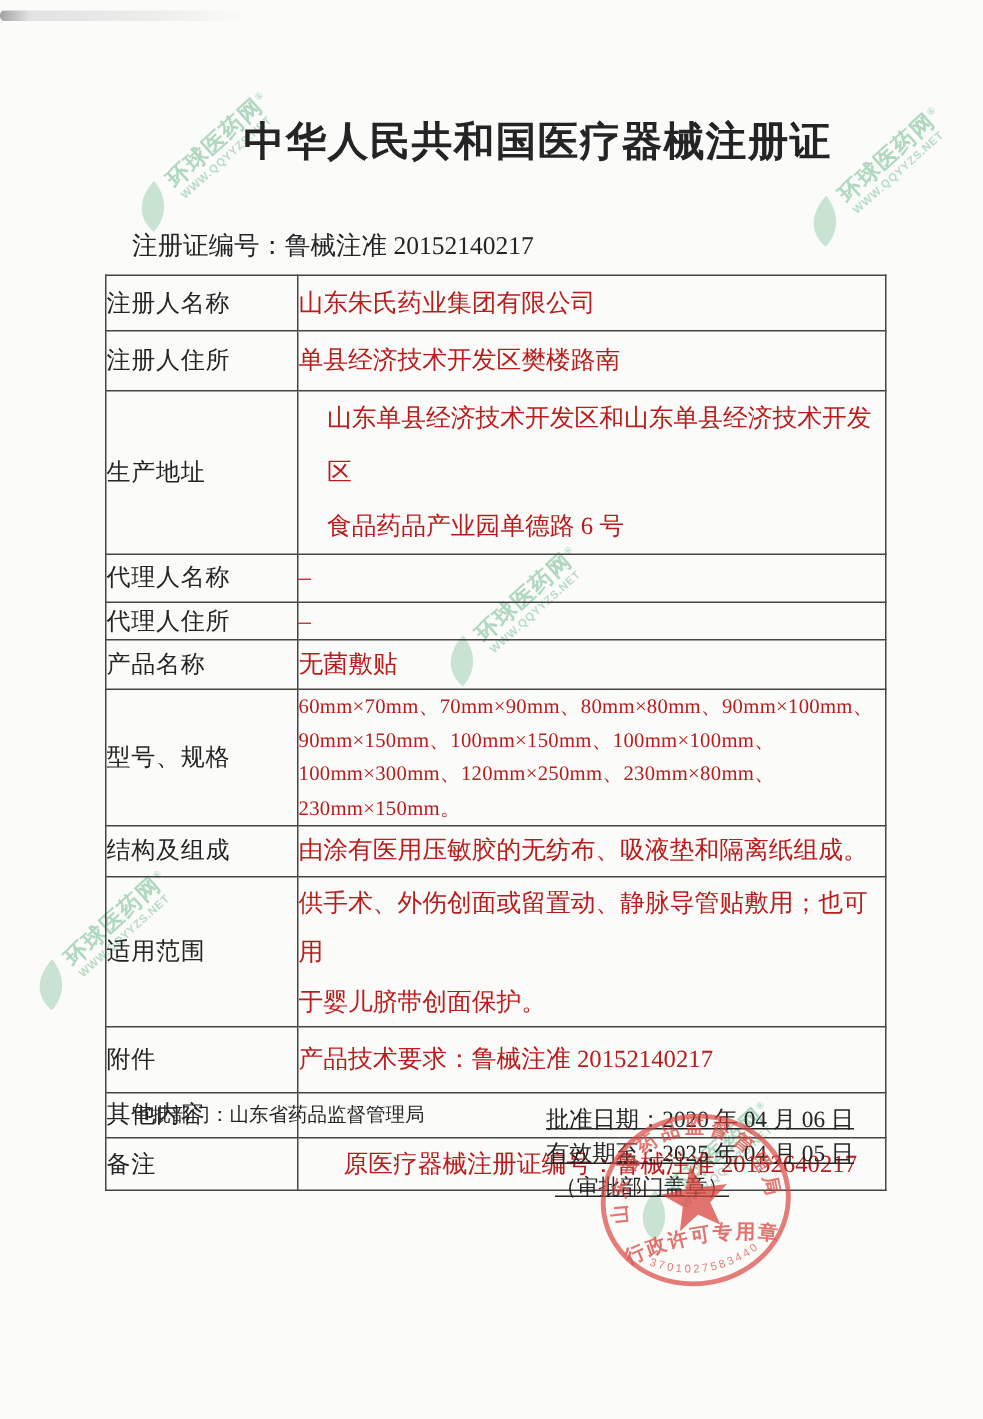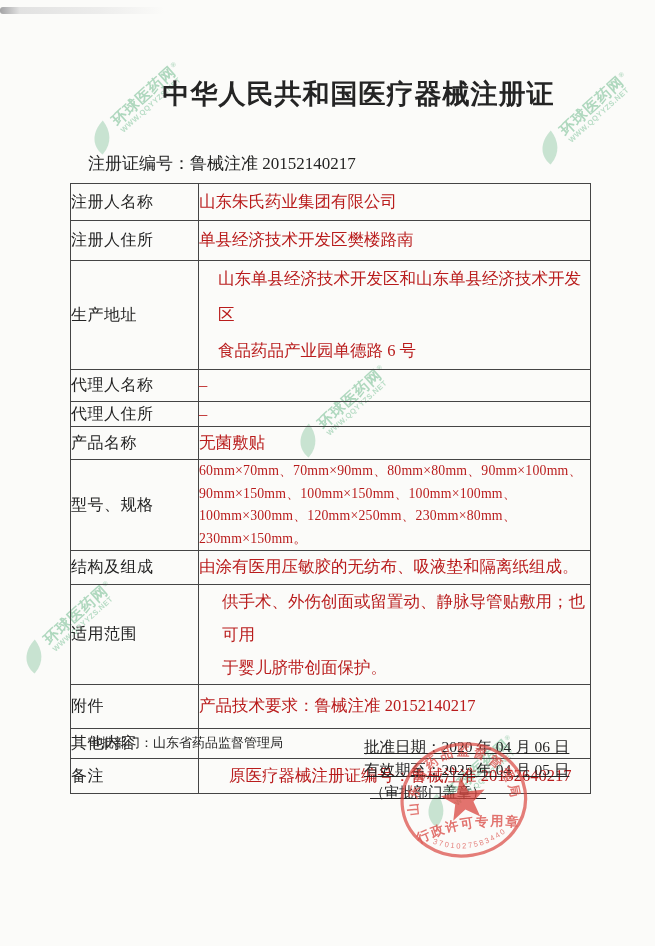--- a/index.html
+++ b/index.html
@@ -61,21 +61,21 @@
   td.lbl{
     width:127px;text-align:left;font-size:16px;color:#242424;
     letter-spacing:.5px;
   }
   td.val{
     width:391px;padding-left:15px;padding-right:8px;
     font-size:16.5px;color:#b91c1c;
     white-space:pre-line;line-height:1.35;
   }
   td.val.spread2{line-height:36px;padding-left:19px;}
-  td.val.spread3{line-height:33px;padding-left:23px;}
+  td.val.spread3{line-height:33px;}
   td.val.spec{font-size:13.8px;line-height:22.5px;letter-spacing:.2px;padding-right:4px;}
   td.val.indent{padding-left:30px;}
 
   .footer-left{
     position:absolute;left:88px;top:734px;font-size:13px;z-index:2;color:#242424;
   }
   .footer-right{
     position:absolute;left:364px;top:736px;font-size:15.5px;z-index:2;color:#242424;
     line-height:22.5px;
     text-decoration:underline;

